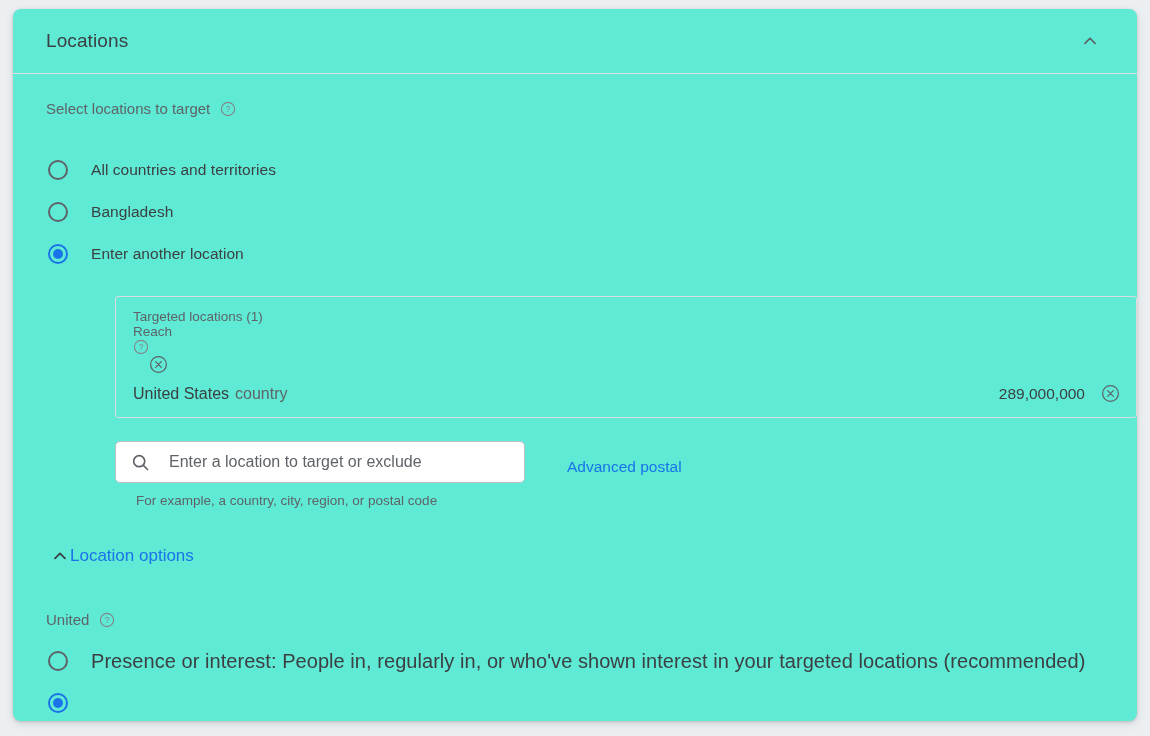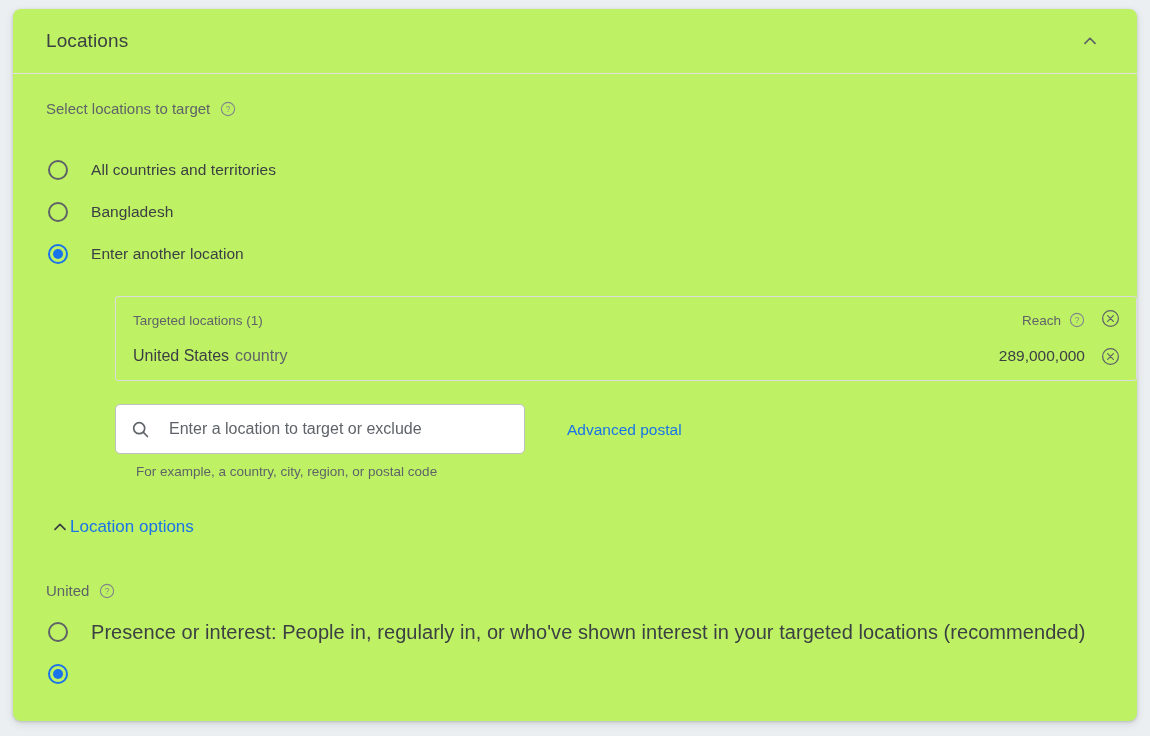--- a/index.html
+++ b/index.html
@@ -15,21 +15,21 @@
     -webkit-font-smoothing: antialiased;
     overflow: hidden;
   }
 
   .card {
     position: absolute;
     left: 13px;
     top: 9px;
     width: 1124px;
     height: 712px;
-    background: #bef264;
+    background: #5eead4;
     border-radius: 8px;
     box-shadow: 0 1px 3px rgba(60,64,67,0.22), 0 3px 9px rgba(60,64,67,0.12);
     box-sizing: border-box;
     overflow: hidden;
   }
 
   
   .card-header {
     height: 65px;
     border-bottom: 1px solid #e0e0e0;
@@ -123,34 +123,34 @@
   
   .loc-table {
     margin: 21px 0 0 69px;
     width: 1022px;
     border: 1px solid #dadce0;
     border-radius: 3px;
     box-sizing: border-box;
   }
   .loc-table-head {
     display: flex;
-    align-items: flex-end;
+    align-items: flex-start;
     padding: 12px 16px 6px 17px;
     font-size: 13.5px;
     color: #5f6368;
+    flex-direction: column;
   }
   .loc-table-head .spacer { flex: 1 1 auto; }
   .loc-table-head .reach-label { margin-right: 8px; }
   .loc-row {
     display: flex;
-    align-items: flex-start;
+    align-items: center;
     padding: 4px 16px 14px 17px;
     font-size: 16px;
     color: #3c4043;
-    margin-top: 9px;
   }
   .loc-row .loc-name { color: #3c4043; }
   .loc-row .loc-type { color: #5f6368; margin-left: 6px; }
   .loc-row .spacer { flex: 1 1 auto; }
   .loc-row .reach-value { font-size: 15.5px; color: #3c4043; }
   .remove-icon {
     width: 19px;
     height: 19px;
     margin-left: 16px;
     cursor: pointer;
@@ -158,21 +158,21 @@
   }
 
   
   .search-area {
     display: flex;
     align-items: flex-start;
     margin: 23px 0 0 69px;
   }
   .search-block { width: 410px; }
   .search-box {
-    height: 50px;
+    height: 42px;
     border: 1px solid #bdc1c6;
     border-radius: 5px;
     display: flex;
     align-items: center;
     padding: 0 14px;
     box-sizing: border-box;
     background: #fff;
   }
   .search-input {
     border: none;

